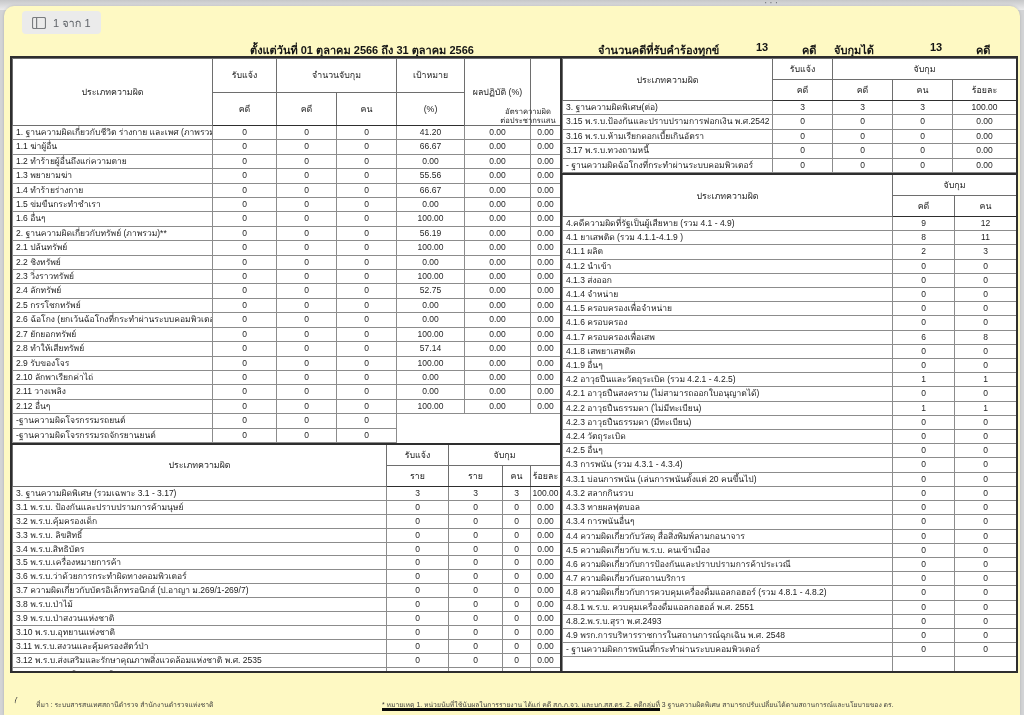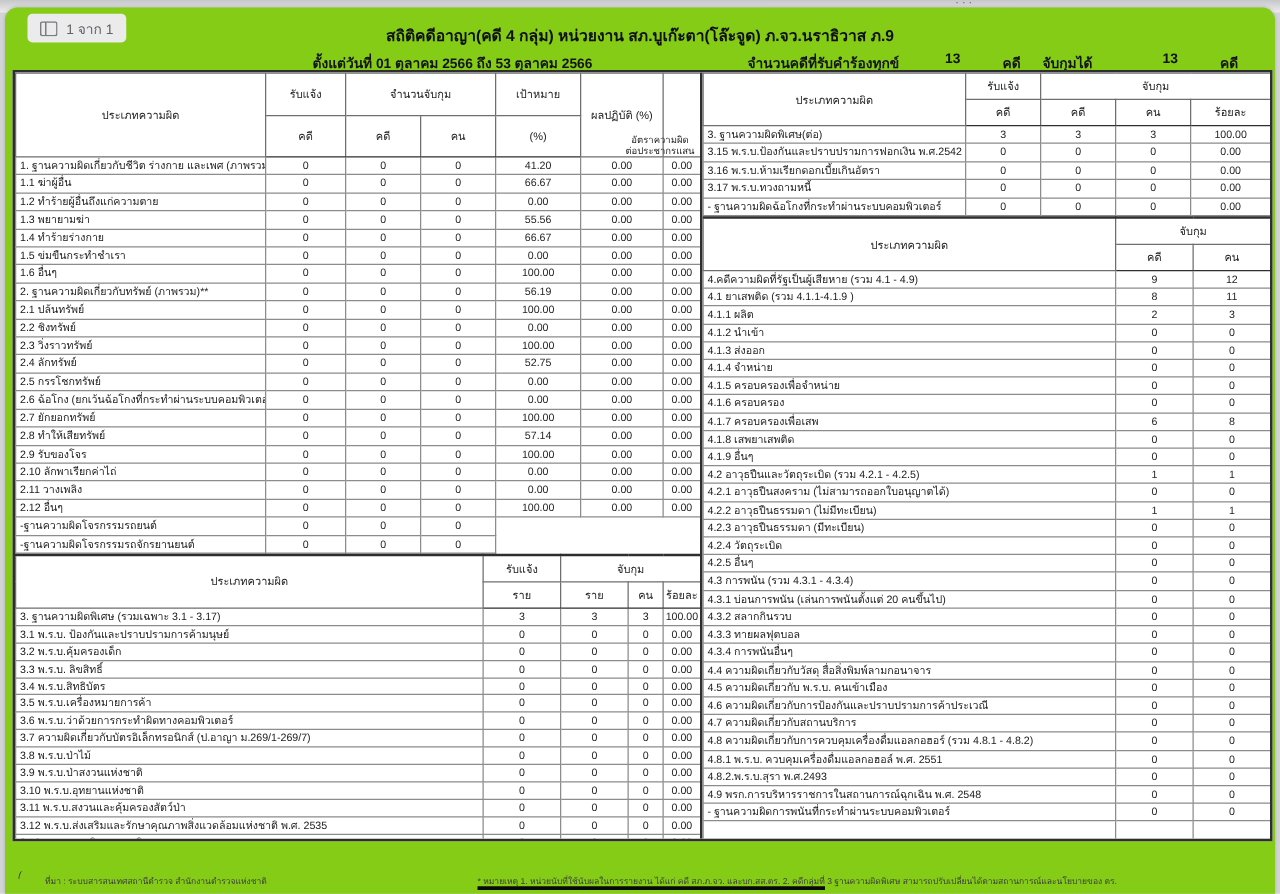--- a/index.html
+++ b/index.html
@@ -5,21 +5,21 @@
   html,body{margin:0;padding:0;}
   body{
     width:1024px;height:715px;position:relative;overflow:hidden;
     background:#d3d4d6;
     font-family:"Liberation Sans",sans-serif;color:#1f1f1f;
     -webkit-font-smoothing:antialiased;
   }
   .top-strip{position:absolute;top:0;left:0;right:0;height:10px;
     background:linear-gradient(#c6c7c9,#ececed);}
   .dots{position:absolute;top:-3px;left:764px;color:#6f7275;font-size:10px;letter-spacing:2px;z-index:3;}
-  .doc{position:absolute;left:4px;right:4px;top:6px;bottom:0;background:#84cc16;
+  .doc{position:absolute;left:4px;right:4px;top:6px;bottom:0;background:#fef9c3;
     border-radius:10px 10px 0 0;box-shadow:0 0 3px rgba(0,0,0,.18);}
   .chip{position:absolute;top:5px;left:18px;height:23px;padding:0 10px;background:#ebebeb;
     border-radius:4px;display:flex;align-items:center;gap:7px;color:#5f6368;font-size:11px;cursor:default;}
   .chip svg{display:block;}
   .title{position:absolute;top:13px;left:0;right:0;text-align:center;
     font-size:12.5px;font-weight:bold;color:#0f0f0f;white-space:nowrap;}
   .subline{position:absolute;top:35px;left:0;right:0;height:16px;font-size:11px;font-weight:bold;color:#141414;}
   .subline span{position:absolute;white-space:nowrap;}
   .s-date{left:246px;}
   .s-clabel{left:594px;}
@@ -77,24 +77,23 @@
   <div class="chip">
     <span>
       <svg width="14" height="12" viewBox="0 0 14 12">
         <rect x="0.5" y="0.5" width="13" height="11" rx="1.5" fill="none" stroke="#7a7d80" stroke-width="1.2"></rect>
         <line x1="4.6" y1="0.5" x2="4.6" y2="11.5" stroke="#7a7d80" stroke-width="1.2"></line>
       </svg>
     </span>
     <span>1 จาก 1</span>
   </div>
 
-  <div class="title">สถิติคดีอาญา(คดี 4 กลุ่ม) หน่วยงาน สภ.บูเก๊ะตา(โล๊ะจูด) ภ.จว.นราธิวาส ภ.9</div>
 
   <div class="subline">
-    <span class="s-date">ตั้งแต่วันที่ 01 ตุลาคม 2566 ถึง 53 ตุลาคม 2566</span>
+    <span class="s-date">ตั้งแต่วันที่ 01 ตุลาคม 2566 ถึง 31 ตุลาคม 2566</span>
     <span class="s-clabel">จำนวนคดีที่รับคำร้องทุกข์</span>
     <span class="s-cval">13</span>
     <span class="s-cunit">คดี</span>
     <span class="s-alabel">จับกุมได้</span>
     <span class="s-aval">13</span>
     <span class="s-aunit">คดี</span>
   </div>
 
   <div class="grid">
     <div class="halves">

